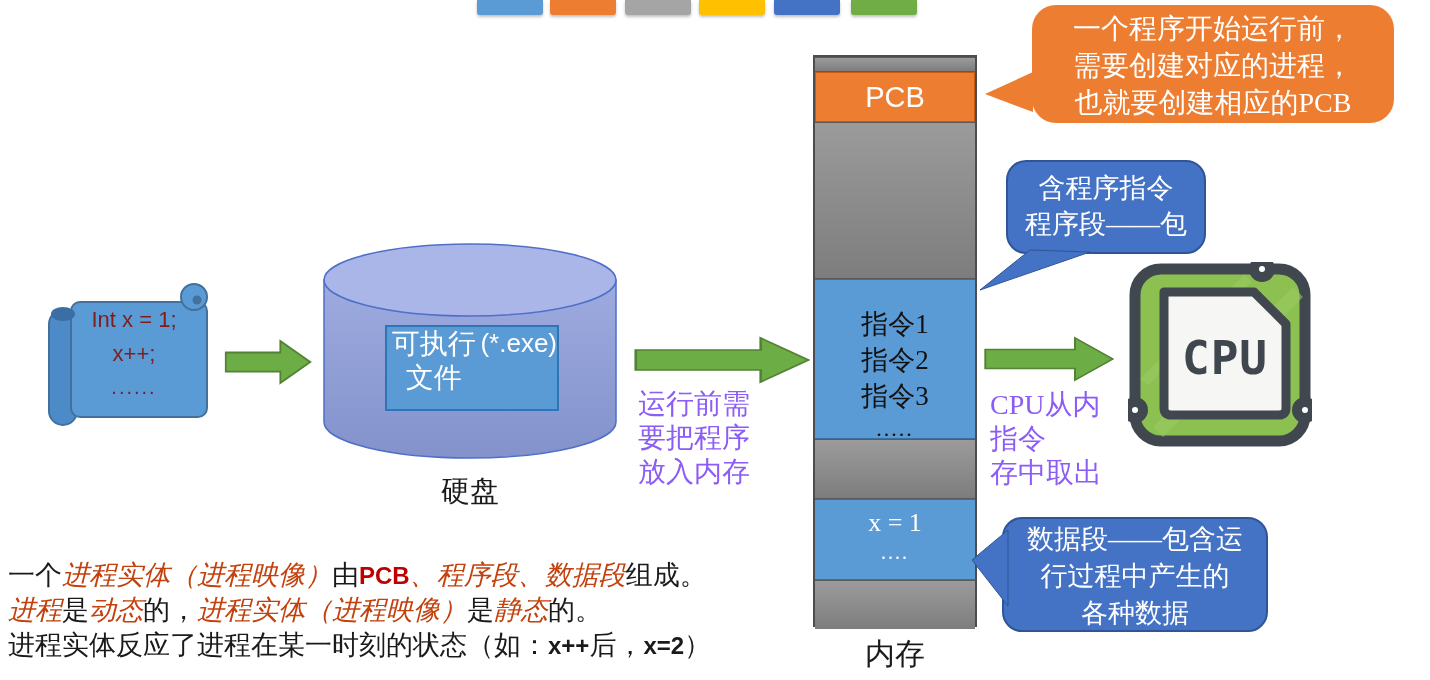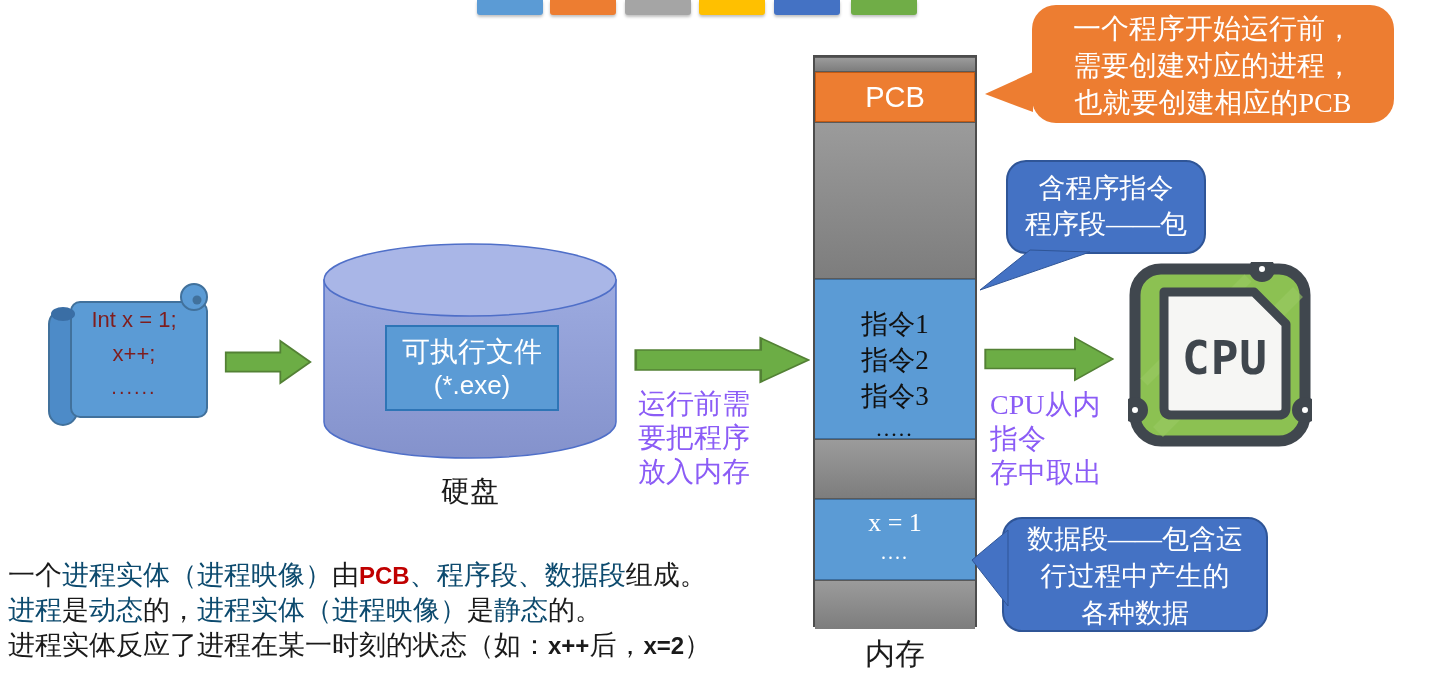--- a/index.html
+++ b/index.html
@@ -13,21 +13,21 @@
             box-shadow:0 2px 3px rgba(0,0,0,.25); }
 
   
   .scroll-text { color:#7f1d1d; text-align:center; font-family:"Liberation Sans", sans-serif; }
   .scroll-text .l1 { font-size:22px; line-height:34px; }
   .scroll-text .l2 { font-size:22px; line-height:34px; }
   .scroll-text .l3 { font-size:20px; line-height:32px; letter-spacing:2px; }
 
   
   .exe-box { background:#5b9bd5; border:2px solid #2e75b6; color:#ffffff; text-align:center;
-             display:flex; flex-direction:column; justify-content:center; }
+             display:flex; flex-direction:row; justify-content:center; }
   .exe-box .l1 { font-size:28px; line-height:34px; }
   .exe-box .l2 { font-size:26px; line-height:32px; font-family:"Liberation Sans", sans-serif; }
 
   .caption { color:#1a1a1a; font-size:29px; text-align:center; }
 
   
   .flow-label { color:#8b5cf6; font-size:28px; line-height:34px; }
 
   
   .memory-col { border:2px solid #4d4d4d; }
@@ -43,21 +43,21 @@
   .data-lines .dots { font-size:20px; letter-spacing:2px; line-height:26px; }
 
   
   .callout { color:#ffffff; text-align:center; }
   .callout-orange { background:#ed7d31; border-radius:24px; font-size:28px; line-height:37px; padding-top:5px; }
   .callout-blue { background:#4472c4; border:2px solid #2f5597; border-radius:20px; font-size:27px; line-height:36px; }
   .tail { position:absolute; }
 
   
   .notes { font-size:27px; line-height:35px; color:#1a1a1a; white-space:nowrap; }
-  .notes .r  { color:#0c4a6e; }
+  .notes .r  { color:#c2410c;font-style:italic; }
   .notes .k  { color:#1a1a1a; }
   .notes .rb { color:#c00000; font-family:"Liberation Sans", sans-serif; font-weight:bold; font-size:24px; }
   .notes .kb { color:#1a1a1a; font-family:"Liberation Sans", sans-serif; font-weight:bold; font-size:24px; }
 </style>
 </head>
 <body>
 
 <div class="stage">
 
   <div class="swatch" style="left: 477px; background: rgb(91, 155, 213);"></div>

